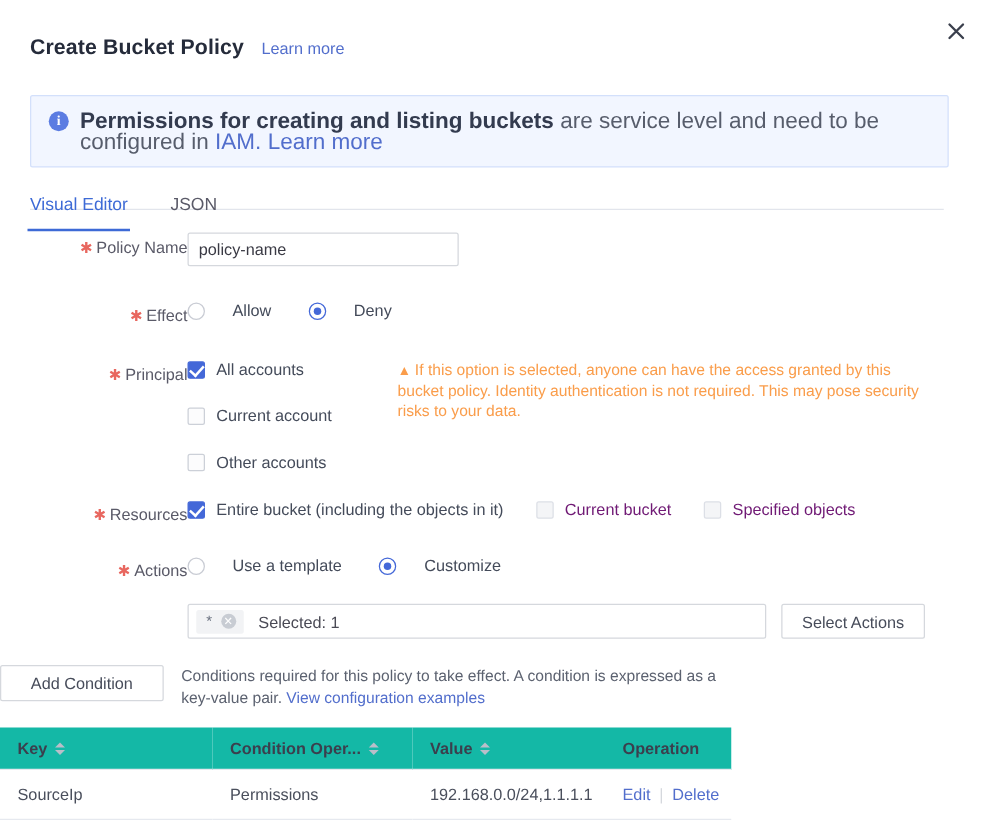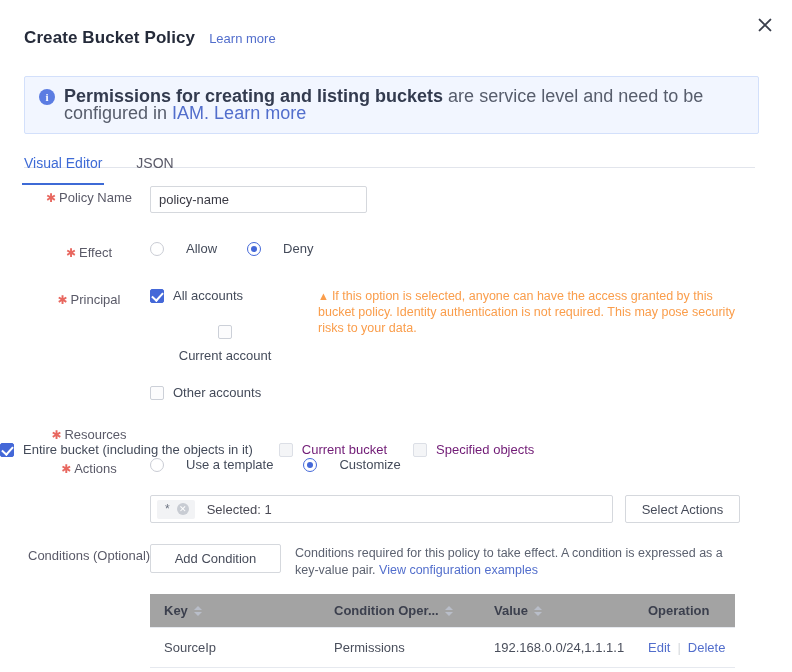--- a/index.html
+++ b/index.html
@@ -123,21 +123,21 @@
 
   
   .form { position: absolute; top: 186px; left: 0; width: 792px; }
   .row { display: flex; align-items: flex-start; }
   .lbl {
     width: 150px;
     padding-left: 28px;
     box-sizing: border-box;
     font-size: 13px;
     color: #5a5a68;
-    text-align: center;
+    text-align: right;
     padding-top: 4px;
     white-space: nowrap;
   }
   .req-star { color: #e8675f; margin-right: 3px; font-size: 12px; }
   .ctrl { flex: 1; }
 
   
   .text-input {
     width: 199px;
     height: 25px;
@@ -282,21 +282,21 @@
   .cond-desc a { color: #526ecc; text-decoration: none; cursor: pointer; }
 
   
   .tbl {
     margin-top: 15px;
     width: 585px;
     border-collapse: collapse;
     font-size: 13px;
   }
   .tbl thead th {
-    background: #a3a3a3;
+    background: #14b8a6;
     text-align: left;
     font-weight: bold;
     color: #3b3f4d;
     padding: 9px 0 9px 14px;
     font-size: 13px;
     border-bottom: 1px solid #e6e9ef;
     white-space: nowrap;
   }
   .tbl tbody td {
     padding: 12px 0 12px 14px;
@@ -380,36 +380,36 @@
   <div class="row" style="margin-bottom:23px;">
     <div class="lbl">
       <span class="req-star">✱</span><span>Principal</span>
     </div>
     <div class="ctrl" style="display:flex;">
       <div style="width:150px;">
         <div class="cb-opt" style="margin-bottom:22px;">
           <span class="cb on"></span>
           <span class="opt-label">All accounts</span>
         </div>
-        <div class="cb-opt" style="margin-bottom:22px;flex-direction:column;">
+        <div class="cb-opt" style="margin-bottom:22px;">
           <span class="cb"></span>
           <span class="opt-label">Current account</span>
         </div>
         <div class="cb-opt">
           <span class="cb"></span>
           <span class="opt-label">Other accounts</span>
         </div>
       </div>
       <div class="warn" style="margin-left:18px;">
         <span class="wicon">▲</span><span>If this option is selected, anyone can have the access granted by this bucket policy. Identity authentication is not required. This may pose security risks to your data.</span>
       </div>
     </div>
   </div>
 
-  <div class="row" style="flex-direction:column;">
+  <div class="row" style="margin-bottom:26px;">
     <div class="lbl">
       <span class="req-star">✱</span><span>Resources</span>
     </div>
     <div class="ctrl">
       <div class="opt-line">
         <div class="cb-opt" style="margin-right:26px;">
           <span class="cb on"></span>
           <span class="opt-label">Entire bucket (including the objects in it)</span>
         </div>
         <div class="cb-opt disabled" style="margin-right:26px;">
@@ -452,21 +452,20 @@
             <span class="chip-x">✕</span>
           </span>
           <span class="sel-text">Selected: 1</span>
         </div>
         <button class="btn">Select Actions</button>
       </div>
     </div>
   </div>
 
   <div class="row">
-    <div class="lbl">Conditions (Optional)</div>
     <div class="ctrl">
       <div class="cond-wrap">
         <button class="btn-add">Add Condition</button>
         <div class="cond-desc">
           <span>Conditions required for this policy to take effect. A condition is expressed as a key-value pair. </span><a>View configuration examples</a>
         </div>
       </div>
 
       <table class="tbl">
         <thead>

